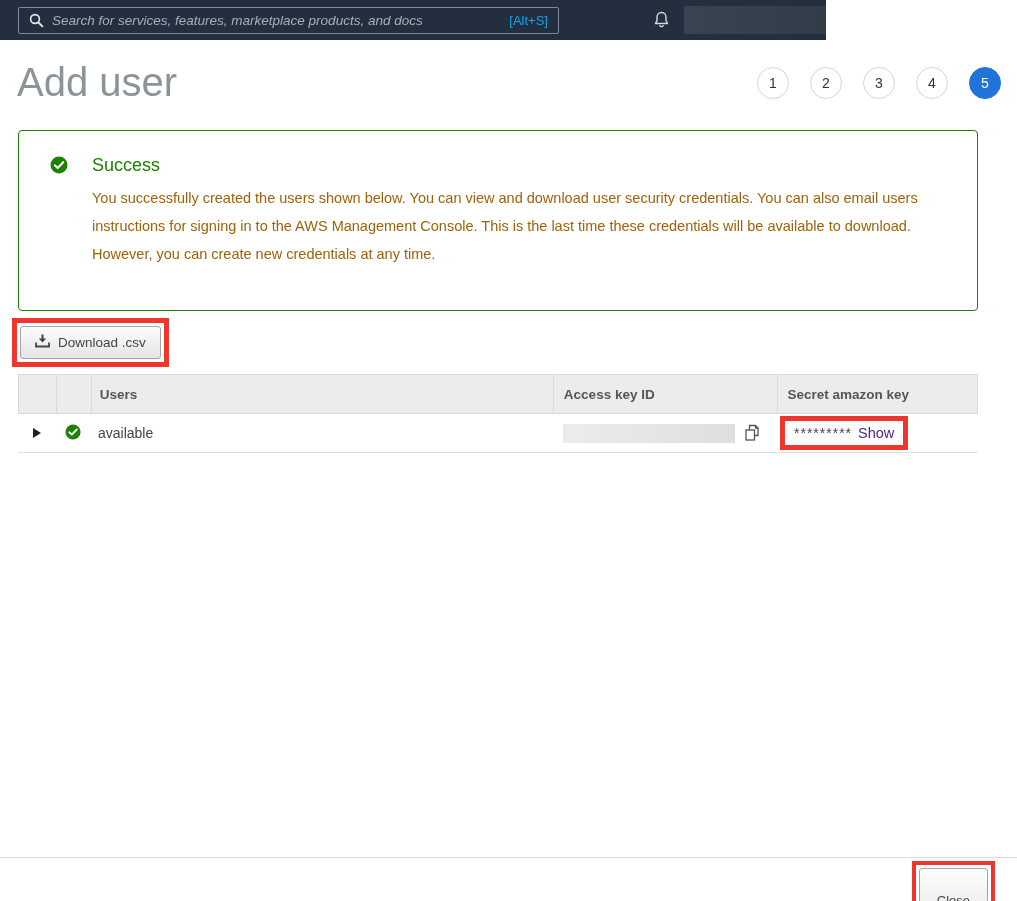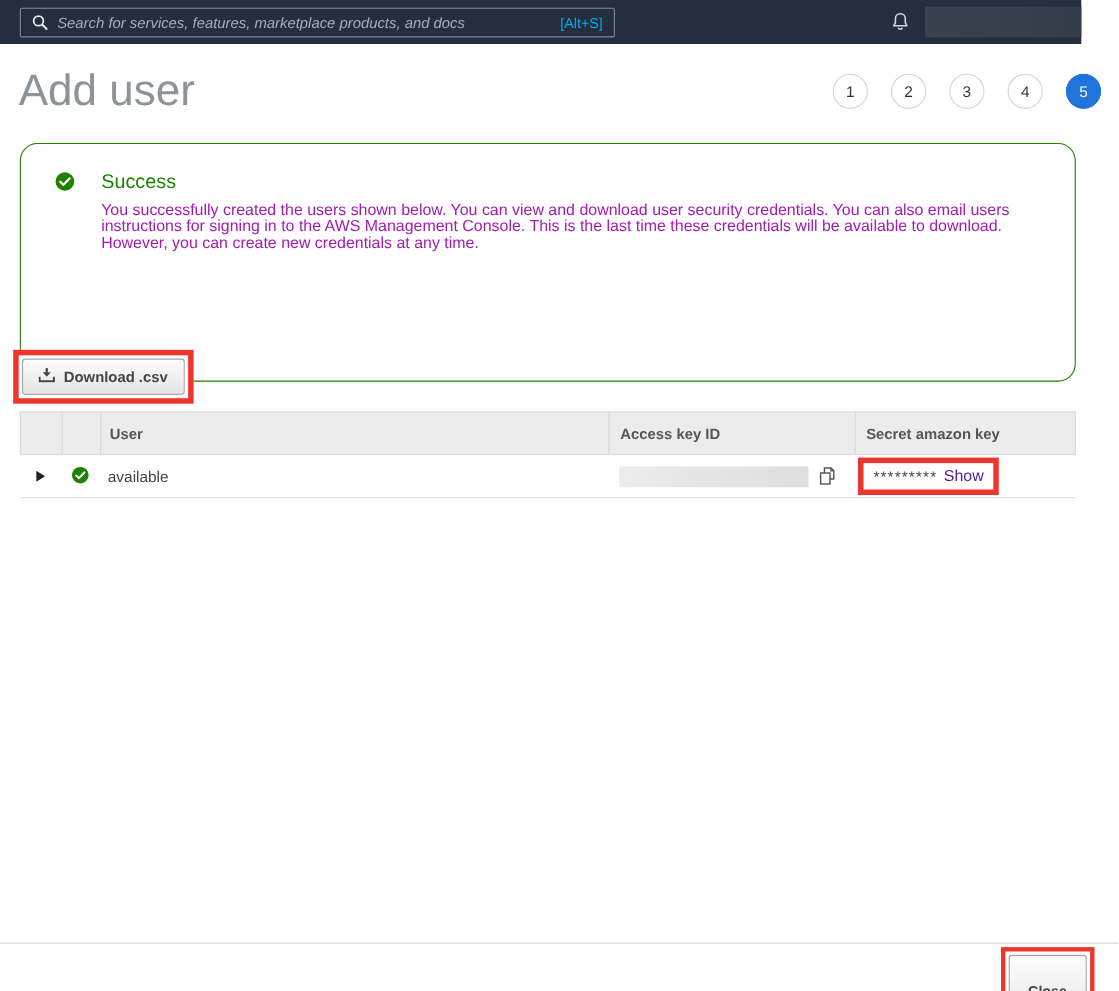--- a/index.html
+++ b/index.html
@@ -7,21 +7,21 @@
   body {
     font-family:"Liberation Sans", sans-serif;
     background:#ffffff;
     position:relative;
     overflow:hidden;
     color:#444;
   }
 
   
   .topnav {
-    position:absolute; top:0; left:0; width:983px; height:40px;
+    position:absolute; top:0; left:0; width:826px; height:40px;
     background:#232f3e;
   }
   .search-box {
     position:absolute; left:18px; top:7px; width:541px; height:27px;
     border:1px solid #7e8a99; border-radius:2px;
     display:flex; align-items:center; padding:0 10px;
   }
   .search-box .mag { display:flex; align-items:center; margin-right:8px; }
   .search-input {
     flex:1; background:transparent; border:none; outline:none;
@@ -48,51 +48,51 @@
   .step {
     width:32px; height:32px; border-radius:50%;
     border:1px solid #d5d5d5; background:#fff;
     display:flex; align-items:center; justify-content:center;
     font-size:14px; color:#333;
   }
   .step.active { background:#2074d9; border-color:#2074d9; color:#fff; }
 
   
   .alert {
-    position:absolute; left:18px; top:130px; width:960px; height:217px;
-    border:1px solid #1d8102; border-radius:16px; background:#fff;
+    position:absolute; left:18px; top:130px; width:960px; height:181px;
+    border:1px solid #1d8102; border-radius:4px; background:#fff;
     padding:24px 30px 0 31px;
     display:flex;
   }
   .alert-icon { margin-top:1px; }
   .alert-text { margin-left:24px; }
   .alert-title { color:#1d8102; font-size:18px; font-weight:400; line-height:20px; }
   .alert-body {
     margin-top:9px; width:858px;
-    font-size:14.5px; line-height:15px; color:#a21caf;
+    font-size:14.5px; line-height:28px; color:#a16207;
   }
   .alert-signin { margin-top:22px; font-size:14.5px; color:#444; }
   .alert-signin a { color:#0073bb; text-decoration:none; }
   .redact-inline {
     display:inline-block; width:172px; height:15px;
     background:linear-gradient(90deg,#dde5ee,#d9e2ea);
     vertical-align:text-bottom;
   }
 
   
   .annotation { border:5px solid #ee352e; }
 
   
   .download-annotation {
     position:absolute; left:12px; top:318px; padding:3px;
     display:inline-block; background:#fff;
   }
   .btn {
     font-family:"Liberation Sans", sans-serif;
-    font-size:13.5px; font-weight:bold; color:#444;
+    font-size:13.5px; font-weight:normal; color:#444;
     background:linear-gradient(#fdfdfd,#e4e4e4);
     border:1px solid #a5a5a5; border-radius:3px;
     padding:7px 14px; cursor:pointer;
     display:inline-flex; align-items:center; gap:8px;
   }
 
   
   .table { position:absolute; left:18px; top:374px; width:960px; }
   .thead {
     display:flex; height:40px; align-items:center;
@@ -197,21 +197,21 @@
         </svg>
     </span>
     <span>Download .csv</span>
   </button>
 </div>
 
 <div class="table">
   <div class="thead">
     <div class="c1"></div>
     <div class="c2"></div>
-    <div class="c3">User</div>
+    <div class="c3">Users</div>
     <div class="c4">Access key ID</div>
     <div class="c5">Secret amazon key</div>
   </div>
   <div class="trow">
     <div class="c1">
       <span class="expand-caret"></span>
     </div>
     <div class="c2">
       <span>
         <svg width="16" height="16" viewBox="0 0 18 18">

